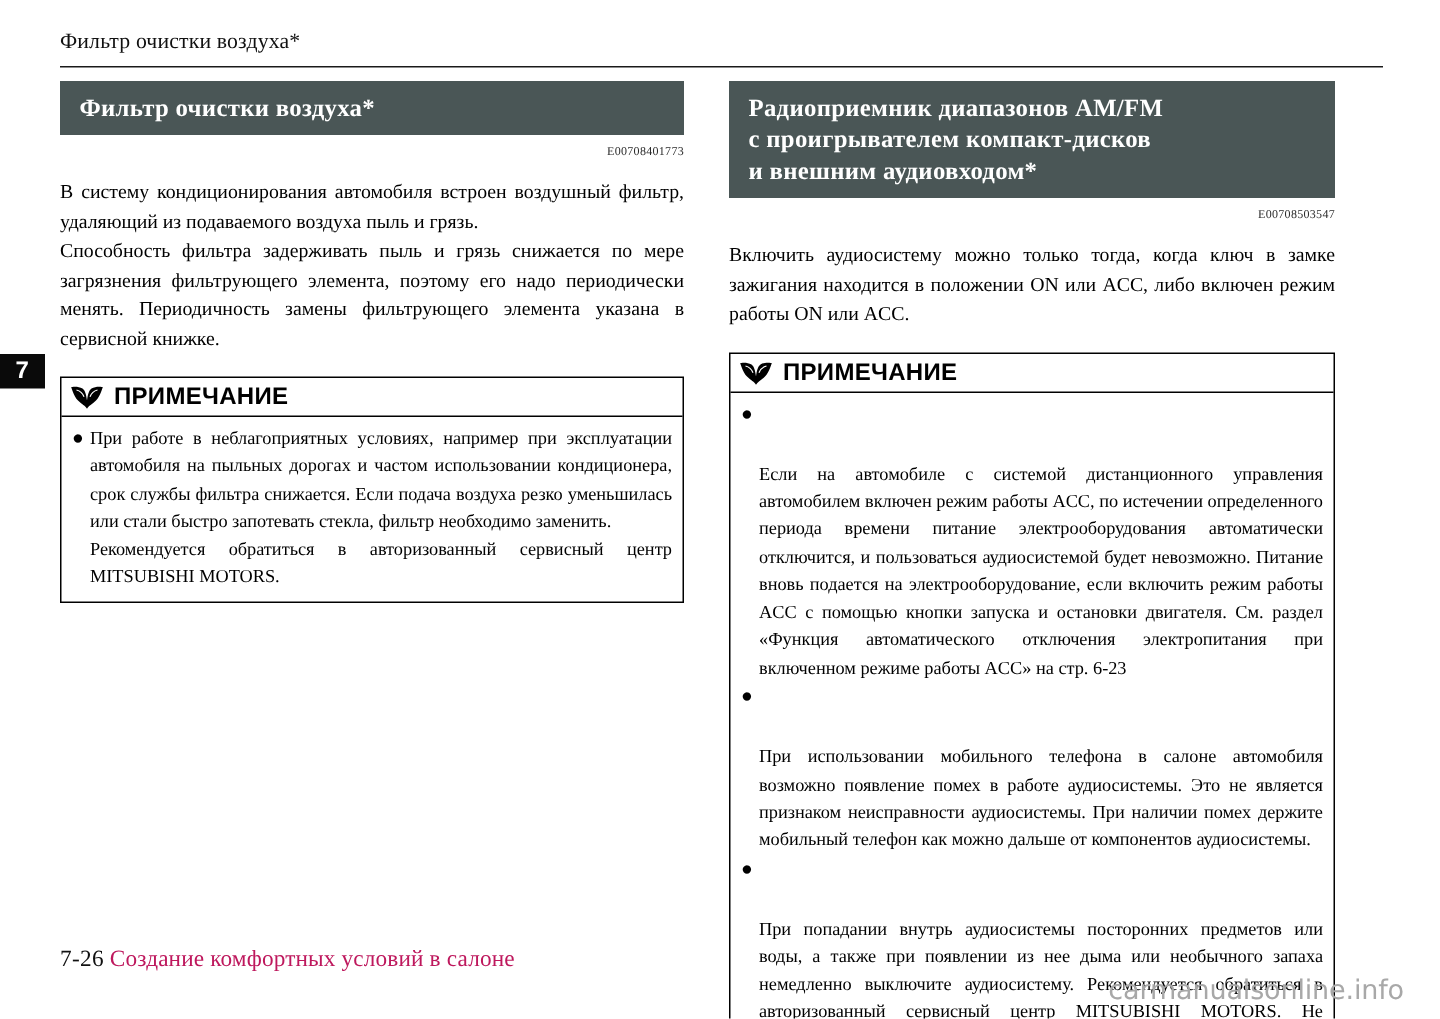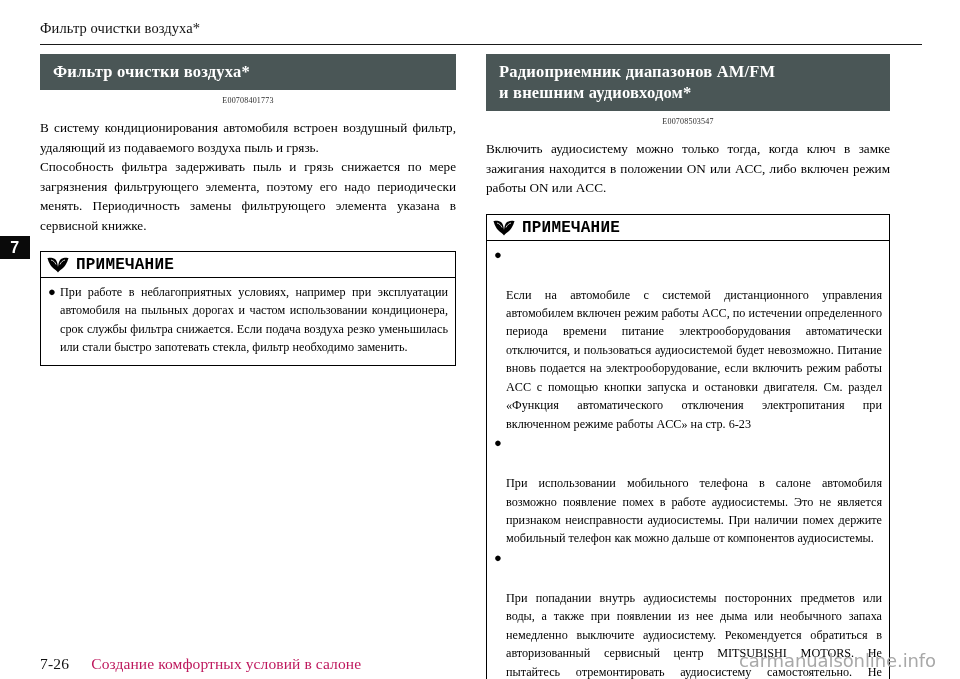--- a/index.html
+++ b/index.html
@@ -76,21 +76,21 @@
     font-weight: bold;
     font-size: 16.5px;
     line-height: 21px;
     padding: 7px 0 8px 13px;
     box-sizing: border-box;
     letter-spacing: .2px;
   }
   .sec-bar .ln { display: block; white-space: nowrap; }
 
   .ecode {
-    text-align: center;
+    text-align: right;
     font-size: 8px;
     line-height: 11px;
     color: #2b2b2b;
     margin-top: 5px;
     letter-spacing: .2px;
     font-family: "Liberation Serif", "DejaVu Serif", serif;
   }
 
   
   .body-p {
@@ -111,21 +111,21 @@
     margin-top: 16px;
   }
   .note-head {
     display: flex;
     align-items: center;
     gap: 7px;
     padding: 4px 0 3px 6px;
     border-bottom: 1px solid #000000;
   }
   .note-title {
-    font-family: Liberation Mono, monospace;
+    font-family: Liberation Sans, sans-serif;
     font-weight: bold;
     font-size: 16px;
     line-height: 18px;
     letter-spacing: .2px;
     color: #000;
   }
   .book-icon { width: 22px; height: 16px; display: block; flex: 0 0 auto; }
 
   .note-body {
     padding: 5px 7px 7px 7px;
@@ -152,24 +152,24 @@
   }
   .note-text .sub-p { display: block; }
 
   
   .col-right .note-text { font-size: 12.2px; line-height: 18.45px; margin-top: 40px; }
 
   
   .footer {
     position: absolute;
     left: 40px;
-    bottom: 6px;
+    bottom: 30px;
     display: flex;
     align-items: flex-end;
-    gap: 22px;
+    gap: 4px;
   }
   .folio {
     font-size: 15.5px;
     color: #111;
     letter-spacing: .2px;
   }
   .footer-title {
     font-size: 15.5px;
     color: #be185d;
     letter-spacing: .1px;
@@ -216,30 +216,32 @@
             <path d="M36 6 C32 7, 28 10, 26 15" stroke="#ffffff" stroke-width="1.6" fill="none"></path>
           </svg>
         </span>
         <span class="note-title">ПРИМЕЧАНИЕ</span>
       </div>
       <div class="note-body">
         <div class="note-item">
           <span class="note-bullet">●</span>
           <span class="note-text">
             <span class="sub-p">При работе в неблагоприятных условиях, например при эксплуатации автомобиля на пыльных дорогах и частом использовании кондиционера, срок службы фильтра снижается. Если подача воздуха резко уменьшилась или стали быстро запотевать стекла, фильтр необходимо заменить.</span>
+            <span class="sub-p">Рекомендуется обратиться в авторизованный сервисный центр MITSUBISHI MOTORS.</span>
           </span>
         </div>
       </div>
     </div>
   </div>
 
   <div class="col col-right">
 
     <div class="sec-bar">
       <span class="ln">Радиоприемник диапазонов AM/FM</span>
+      <span class="ln">с проигрывателем компакт-дисков</span>
       <span class="ln">и внешним аудиовходом*</span>
     </div>
 
     <div class="ecode">E00708503547</div>
 
     <div class="body-block">
       <p class="body-p">Включить аудиосистему можно только тогда, когда ключ в замке зажигания находится в положении ON или ACC, либо включен режим работы ON или ACC.</p>
     </div>
 
     <div class="note">

